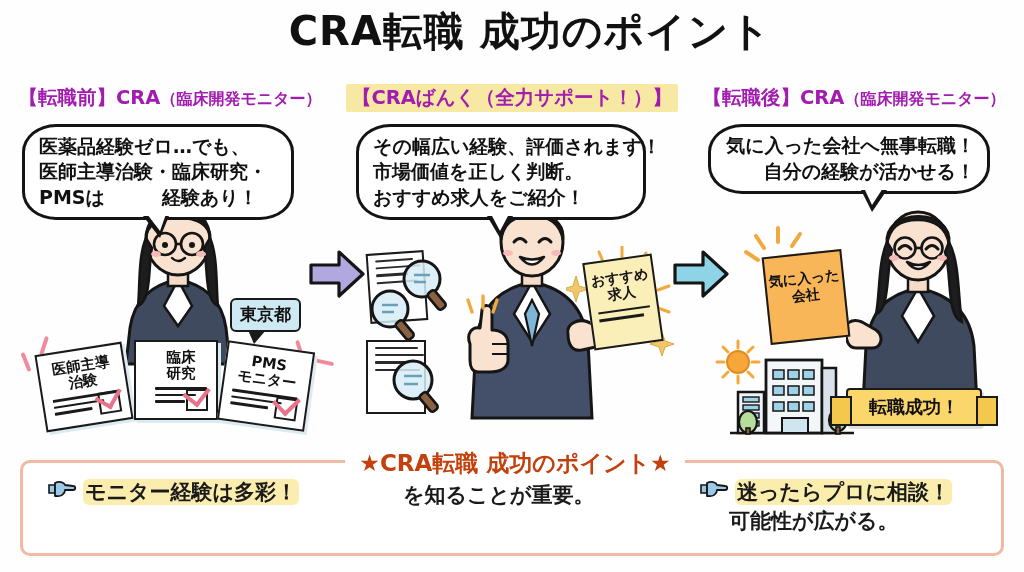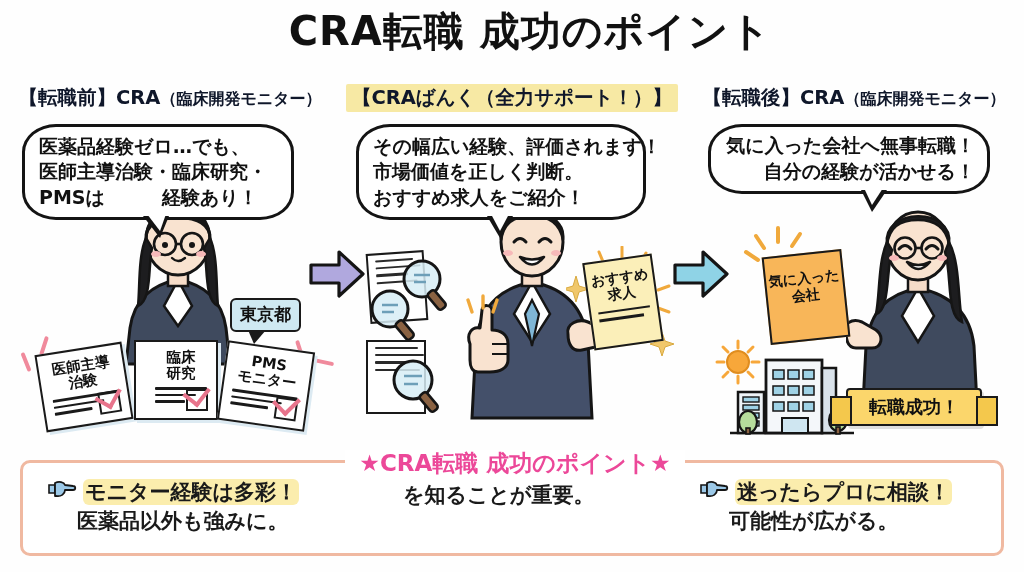--- a/index.html
+++ b/index.html
@@ -53,21 +53,21 @@
     border-radius: 2px;
   }
 
   
   .panel-head {
     position: absolute;
     top: 84px;
     text-align: center;
     font-size: 19.5px;
     font-weight: bold;
-    color: #0f172a;
+    color: #a21caf;
     white-space: nowrap;
   }
   .panel-head .small {
     font-size: 16px;
   }
   .panel-head.p1 { left: 0;   width: 340px; }
   .panel-head.p2 { left: 342px; width: 340px; }
   .panel-head.p3 { left: 684px; width: 340px; }
   .panel-head.p2 .hlbox {
     background: #f7e9a4;
@@ -324,21 +324,21 @@
   .summary-title {
     position: absolute;
     top: -15px; left: 0; width: 984px;
     text-align: center;
   }
   .summary-title span {
     background: #ffffff;
     padding: 0 14px;
     font-size: 23px;
     font-weight: bold;
-    color: #ec4899;
+    color: #c2410c;
     white-space: nowrap;
   }
   .points {
     display: flex;
     height: 100%;
     padding-top: 16px;
     box-sizing: border-box;
   }
   .point {
     flex: 1;
@@ -695,21 +695,20 @@
       <div class="point">
         <div class="l1">
           <span class="hand">
             <svg width="30" height="20" viewBox="0 0 30 20">
               <path d="M2 6 L8 6 L8 14 L2 14 Z" fill="#9cc9e8" stroke="#151515" stroke-width="1.6"></path>
               <path d="M8 4 C12 2 17 3 18 6 L26 7 C29 7 29 11 26 11 L18 11 C18 15 14 18 9 17 L8 17 Z" fill="#9cc9e8" stroke="#151515" stroke-width="1.8" stroke-linejoin="round"></path>
             </svg>
           </span>
           <span class="txt">モニター経験は多彩！</span>
         </div>
-        <div class="l2">医薬品以外も強みに。</div>
       </div>
 
       <div class="point">
         <div class="l2">を知ることが重要。</div>
       </div>
 
       <div class="point">
         <div class="l1">
           <span class="hand">
             <svg width="30" height="20" viewBox="0 0 30 20">

